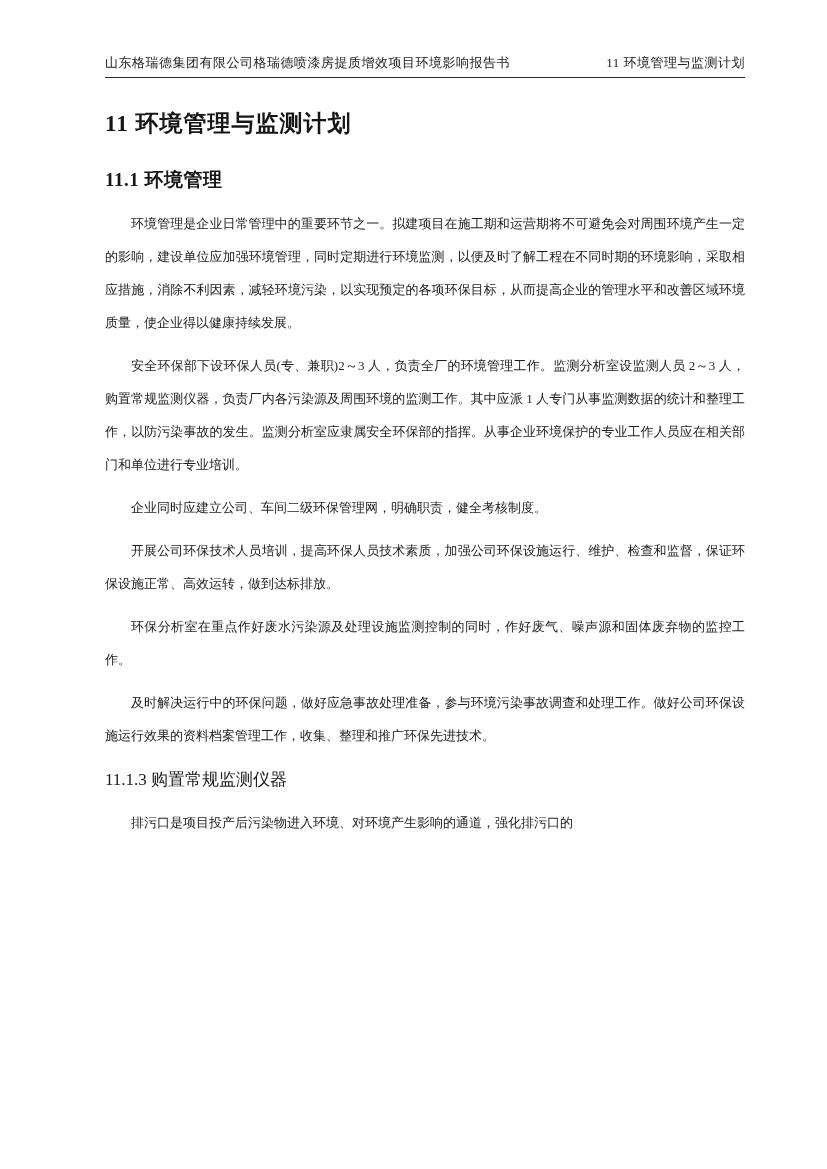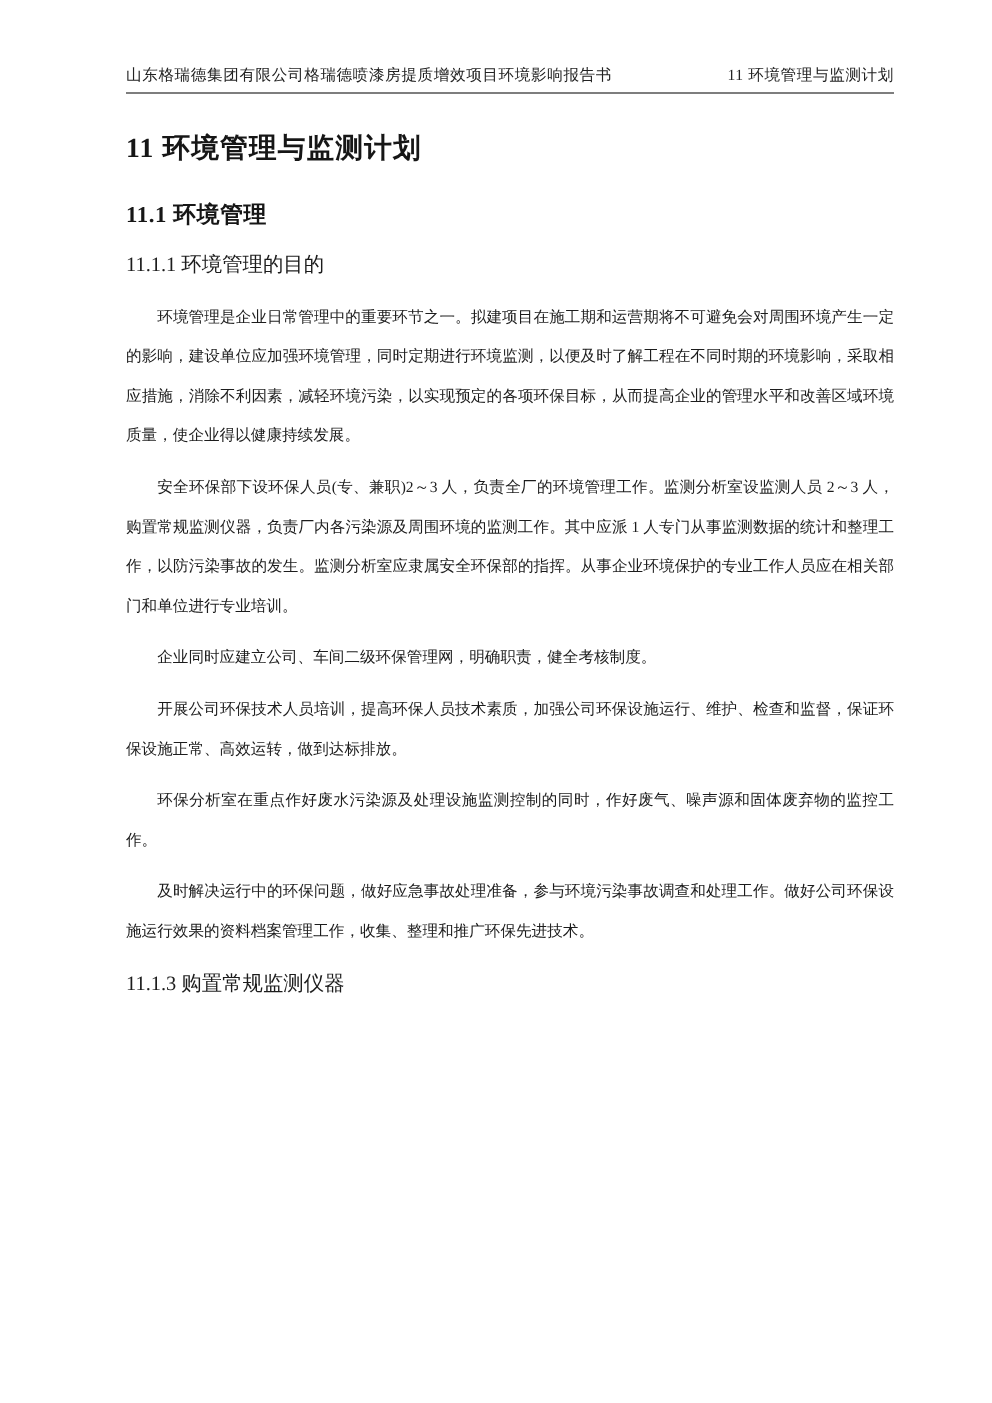--- a/index.html
+++ b/index.html
@@ -107,33 +107,33 @@
     <span>山东格瑞德集团有限公司格瑞德喷漆房提质增效项目环境影响报告书</span>
     <span>11 环境管理与监测计划</span>
   </div>
 
   <div class="content">
 
     <h1 class="chapter-title">11 环境管理与监测计划</h1>
 
     <h2 class="section-title">11.1 环境管理</h2>
 
-    <h3 class="subsection-title">11.1.1 环境管理的目的</h3>
 
     <p class="para">环境管理是企业日常管理中的重要环节之一。拟建项目在施工期和运营期将不可避免会对周围环境产生一定的影响，建设单位应加强环境管理，同时定期进行环境监测，以便及时了解工程在不同时期的环境影响，采取相应措施，消除不利因素，减轻环境污染，以实现预定的各项环保目标，从而提高企业的管理水平和改善区域环境质量，使企业得以健康持续发展。</p>
 
 
     <p class="para">安全环保部下设环保人员(专、兼职)2～3 人，负责全厂的环境管理工作。监测分析室设监测人员 2～3 人，购置常规监测仪器，负责厂内各污染源及周围环境的监测工作。其中应派 1 人专门从事监测数据的统计和整理工作，以防污染事故的发生。监测分析室应隶属安全环保部的指挥。从事企业环境保护的专业工作人员应在相关部门和单位进行专业培训。</p>
     <p class="para">企业同时应建立公司、车间二级环保管理网，明确职责，健全考核制度。</p>
     <p class="para">开展公司环保技术人员培训，提高环保人员技术素质，加强公司环保设施运行、维护、检查和监督，保证环保设施正常、高效运转，做到达标排放。</p>
     <p class="para">环保分析室在重点作好废水污染源及处理设施监测控制的同时，作好废气、噪声源和固体废弃物的监控工作。</p>
     <p class="para">及时解决运行中的环保问题，做好应急事故处理准备，参与环境污染事故调查和处理工作。做好公司环保设施运行效果的资料档案管理工作，收集、整理和推广环保先进技术。</p>
 
     <h3 class="subsection-title">11.1.3 购置常规监测仪器</h3>
 
+    <p class="para">排污口是项目投产后污染物进入环境、对环境产生影响的通道，强化排污口的</p>
 
   </div>
 
   <div class="page-footer">
     <div class="footer-row">
       <span class="page-number">11-1</span>
       <span class="footer-company">以实现预定的各项环保目标</span>
     </div>
   </div>
 

